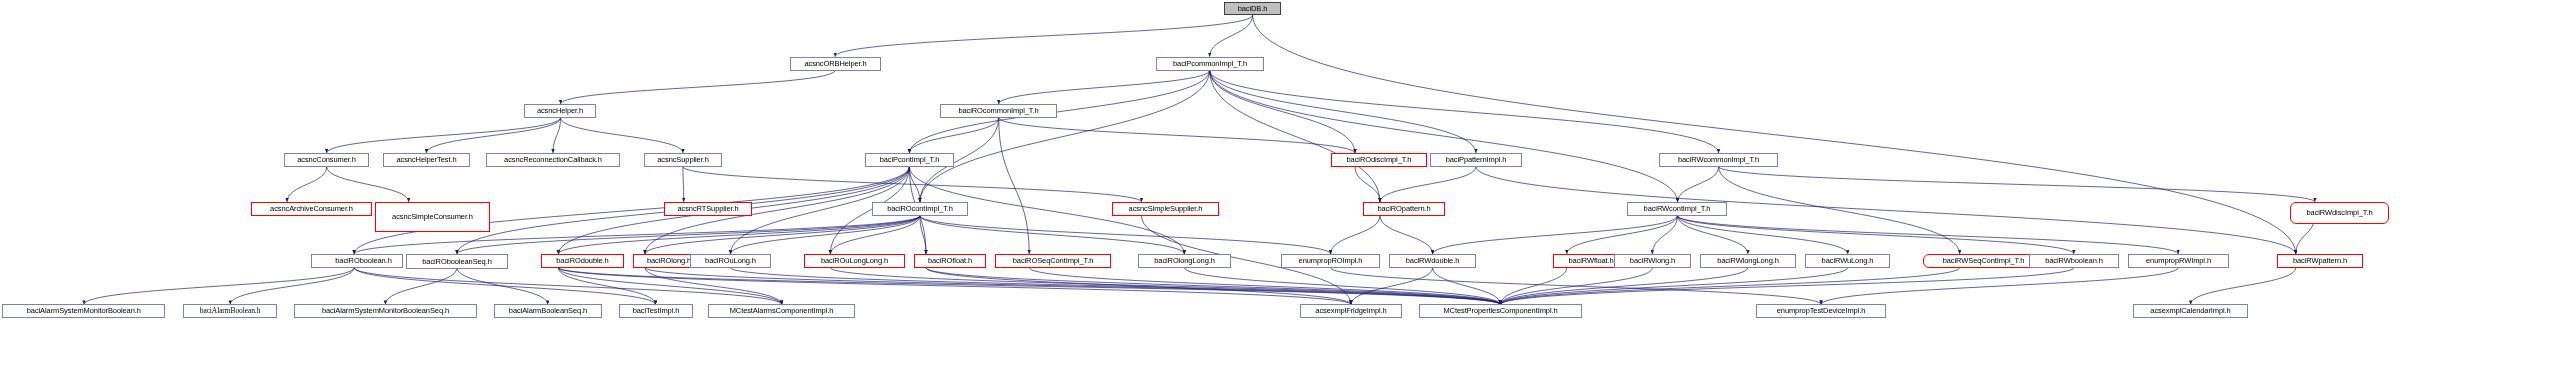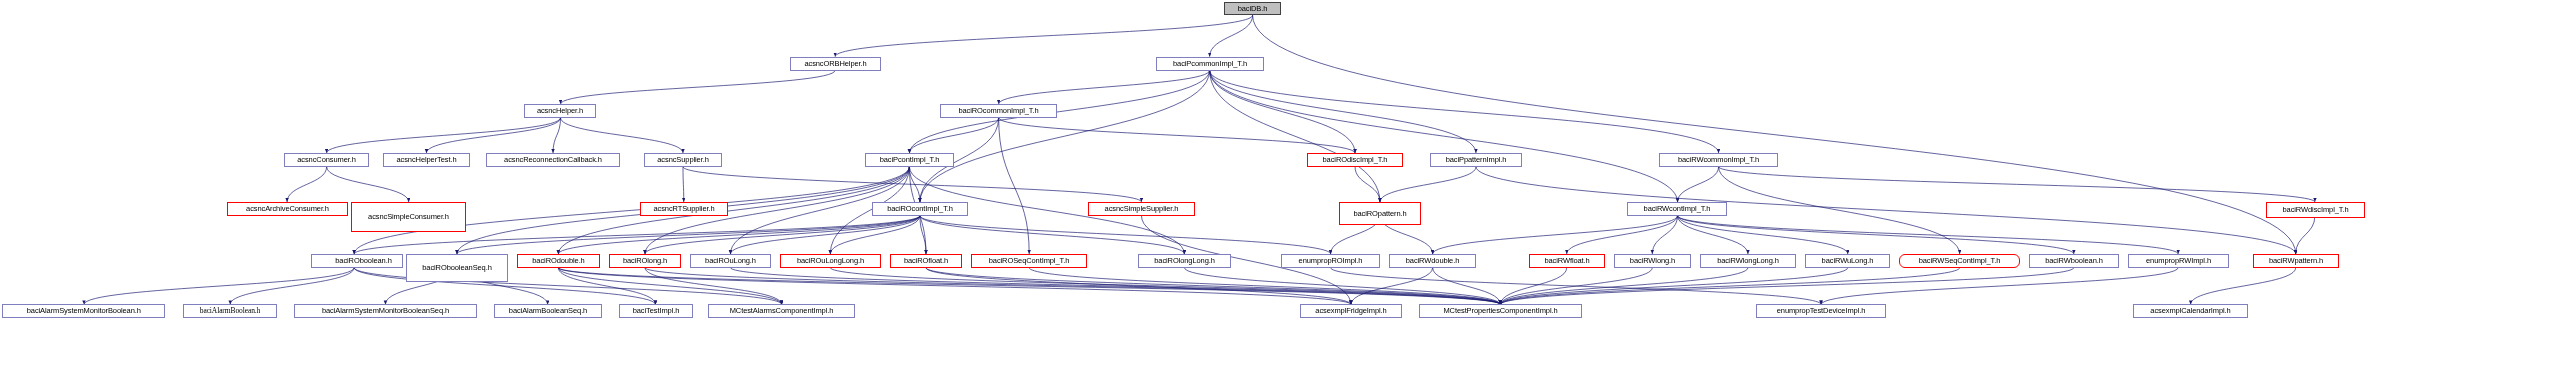--- a/index.html
+++ b/index.html
@@ -35,20 +35,21 @@
     color: #000000;
     display: flex;
     align-items: center;
     justify-content: center;
     white-space: nowrap;
     font-family: "Liberation Sans", sans-serif;
     letter-spacing: -0.1px;
   }
   .node.red {
     border-color: #ff0000;
+    margin-left: 24px;
   }
   .node.root {
     background: #bfbfbf;
     border-color: #404040;
   }
 </style>
 </head>
 <body>
 
 <div id="graph">
@@ -194,33 +195,33 @@
     </div>
     <div class="node red" style="left: 640px; top: 202px; width: 88px; height: 13.6px;">
       <span>acsncRTSupplier.h</span>
     </div>
     <div class="node " style="left: 872px; top: 202px; width: 96px; height: 13.6px;">
       <span>baciROcontImpl_T.h</span>
     </div>
     <div class="node red" style="left: 1088px; top: 202px; width: 107px; height: 13.6px;">
       <span>acsncSimpleSupplier.h</span>
     </div>
-    <div class="node red" style="left: 1339px; top: 202px; width: 82px; height: 23px;">
+    <div class="node red" style="left: 1339px; top: 202px; width: 82px; height: 14px;">
       <span>baciROpattern.h</span>
     </div>
     <div class="node " style="left: 1627px; top: 202px; width: 100px; height: 13.6px;">
       <span>baciRWcontImpl_T.h</span>
     </div>
-    <div class="node red" style="left: 2266px; top: 202px; width: 99px; height: 16px;">
+    <div class="node red" style="left: 2266px; top: 202px; width: 99px; height: 22px; border-radius: 6px;">
       <span>baciRWdiscImpl_T.h</span>
     </div>
     <div class="node " style="left: 311px; top: 254px; width: 92px; height: 13.6px; padding-left: 13px;">
       <span>baciROboolean.h</span>
     </div>
-    <div class="node " style="left: 406px; top: 254px; width: 102px; height: 28px;">
+    <div class="node " style="left: 406px; top: 254px; width: 102px; height: 15px;">
       <span>baciRObooleanSeq.h</span>
     </div>
     <div class="node red" style="left: 517px; top: 254px; width: 83px; height: 13.6px;">
       <span>baciROdouble.h</span>
     </div>
     <div class="node red" style="left: 609px; top: 254px; width: 72px; height: 13.6px;">
       <span>baciROlong.h</span>
     </div>
     <div class="node " style="left: 690px; top: 254px; width: 81px; height: 13.6px;">
       <span>baciROuLong.h</span>

